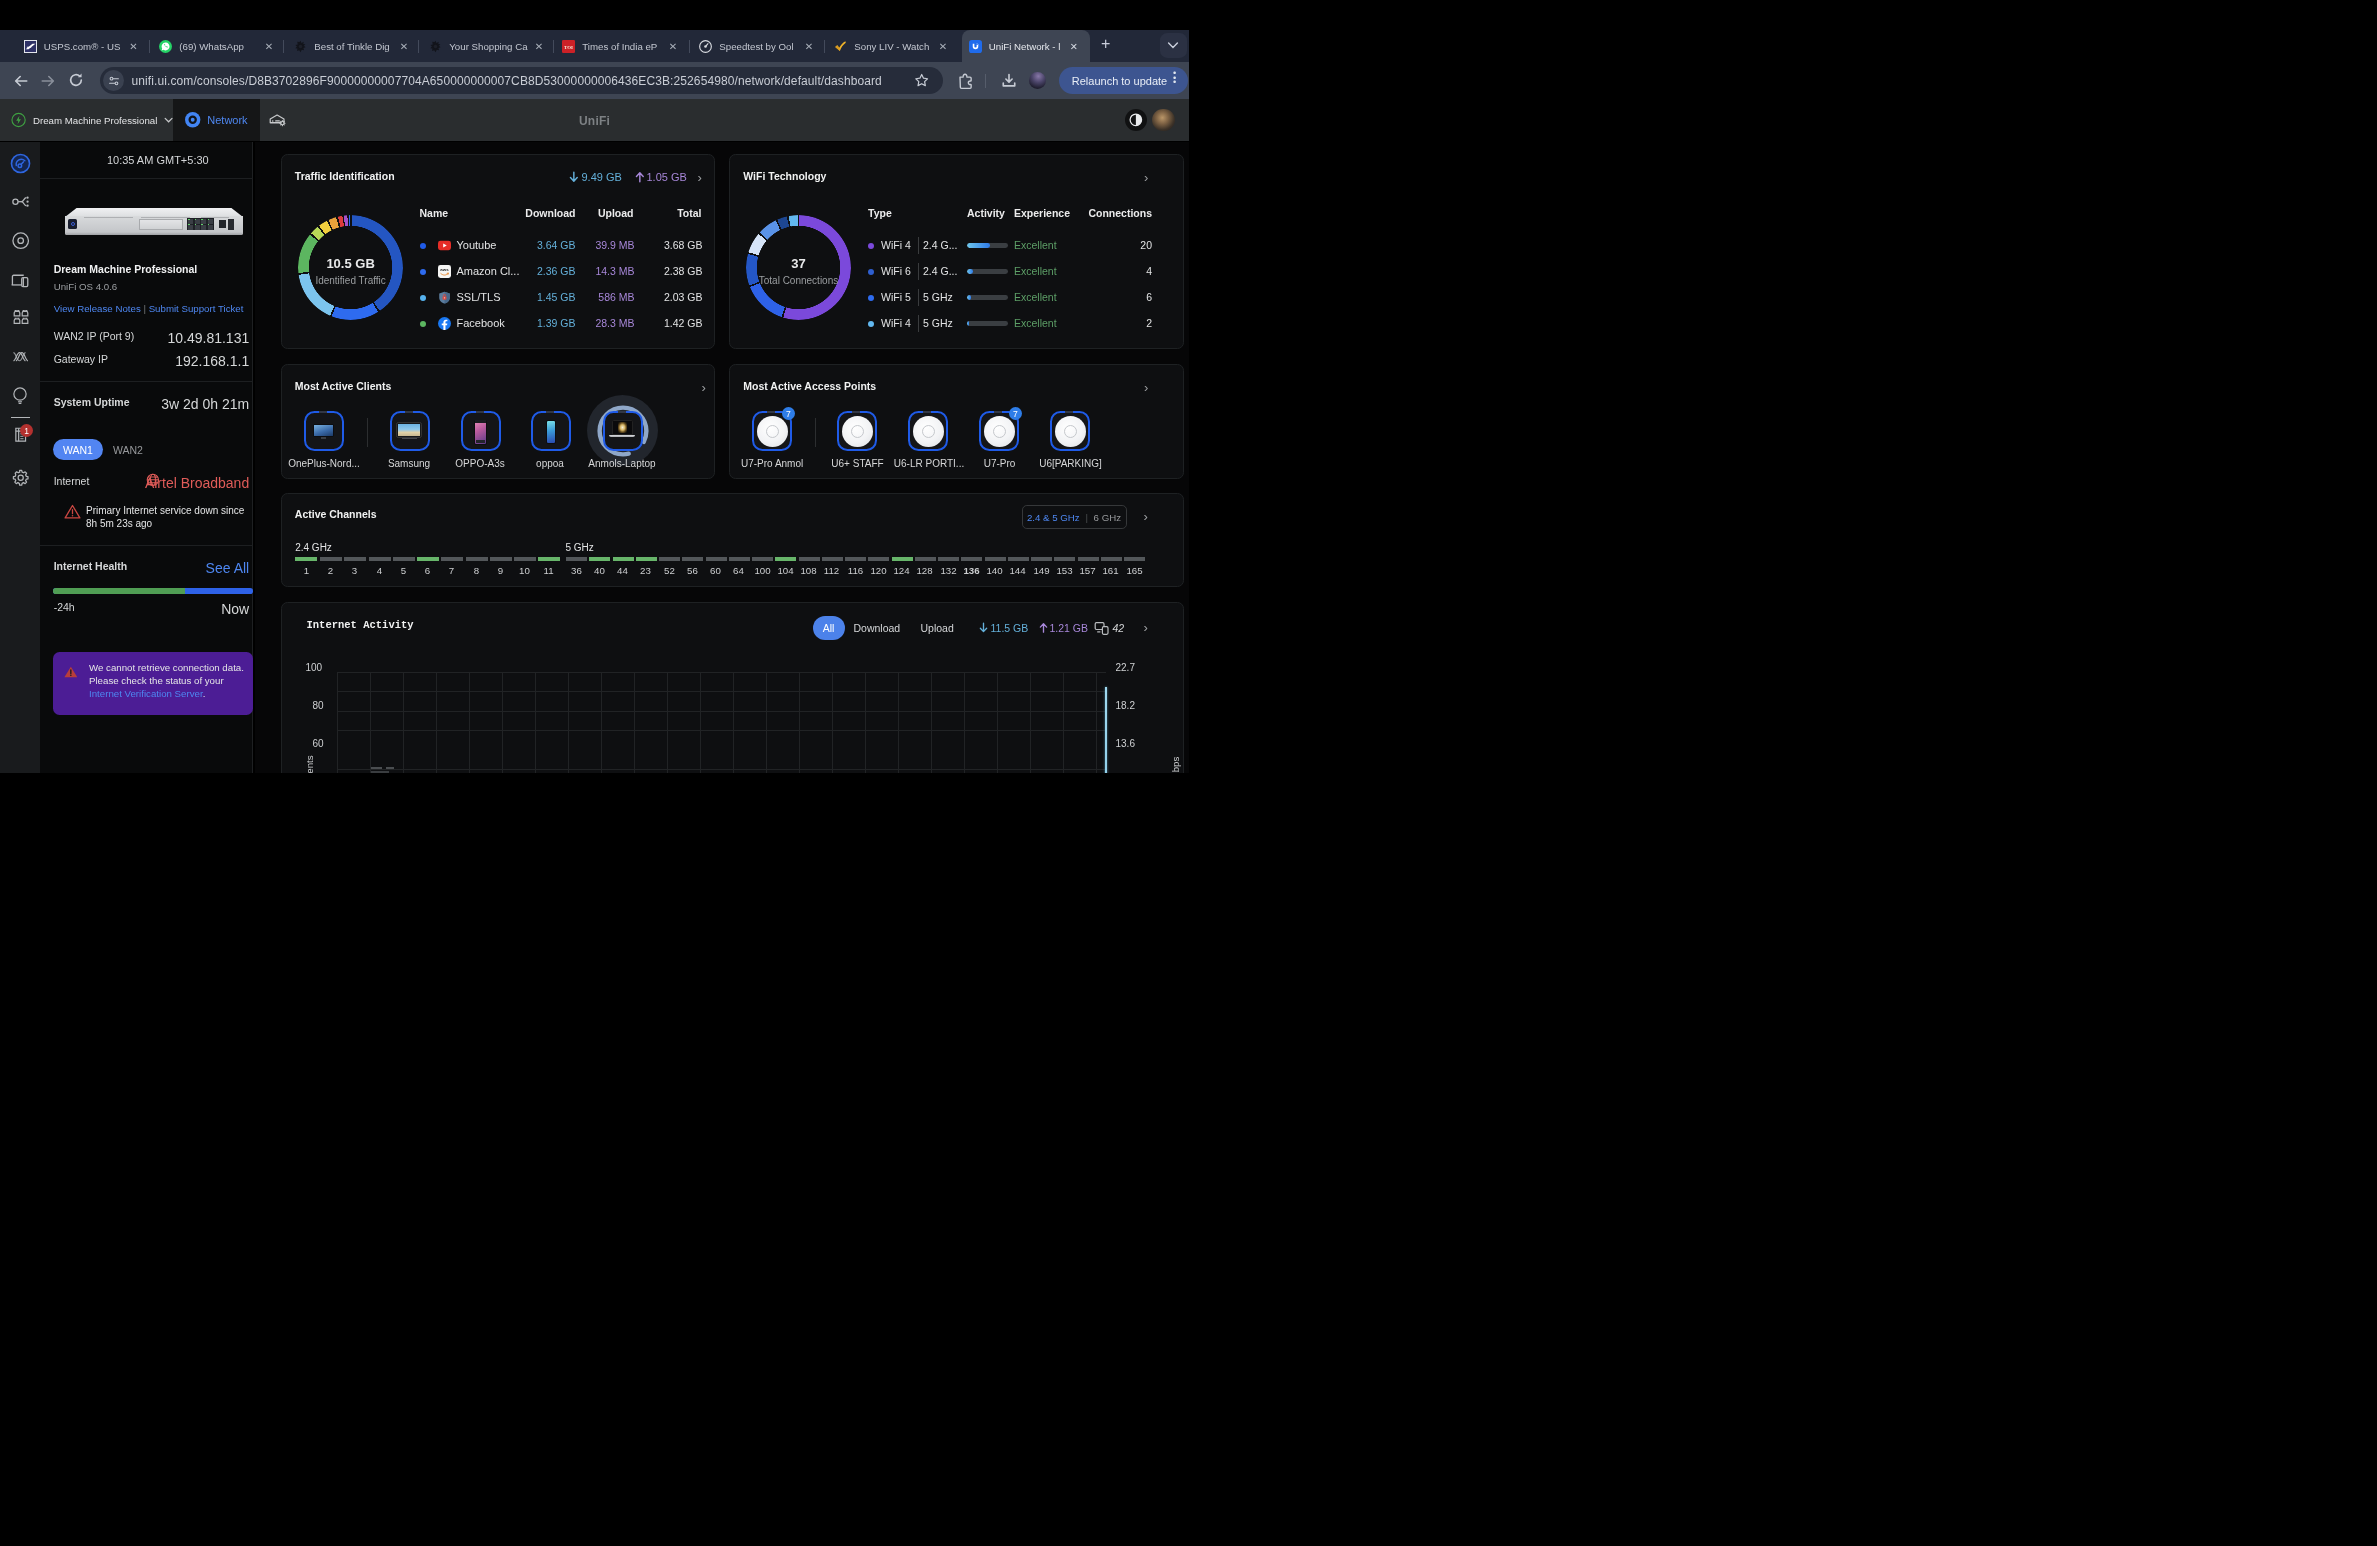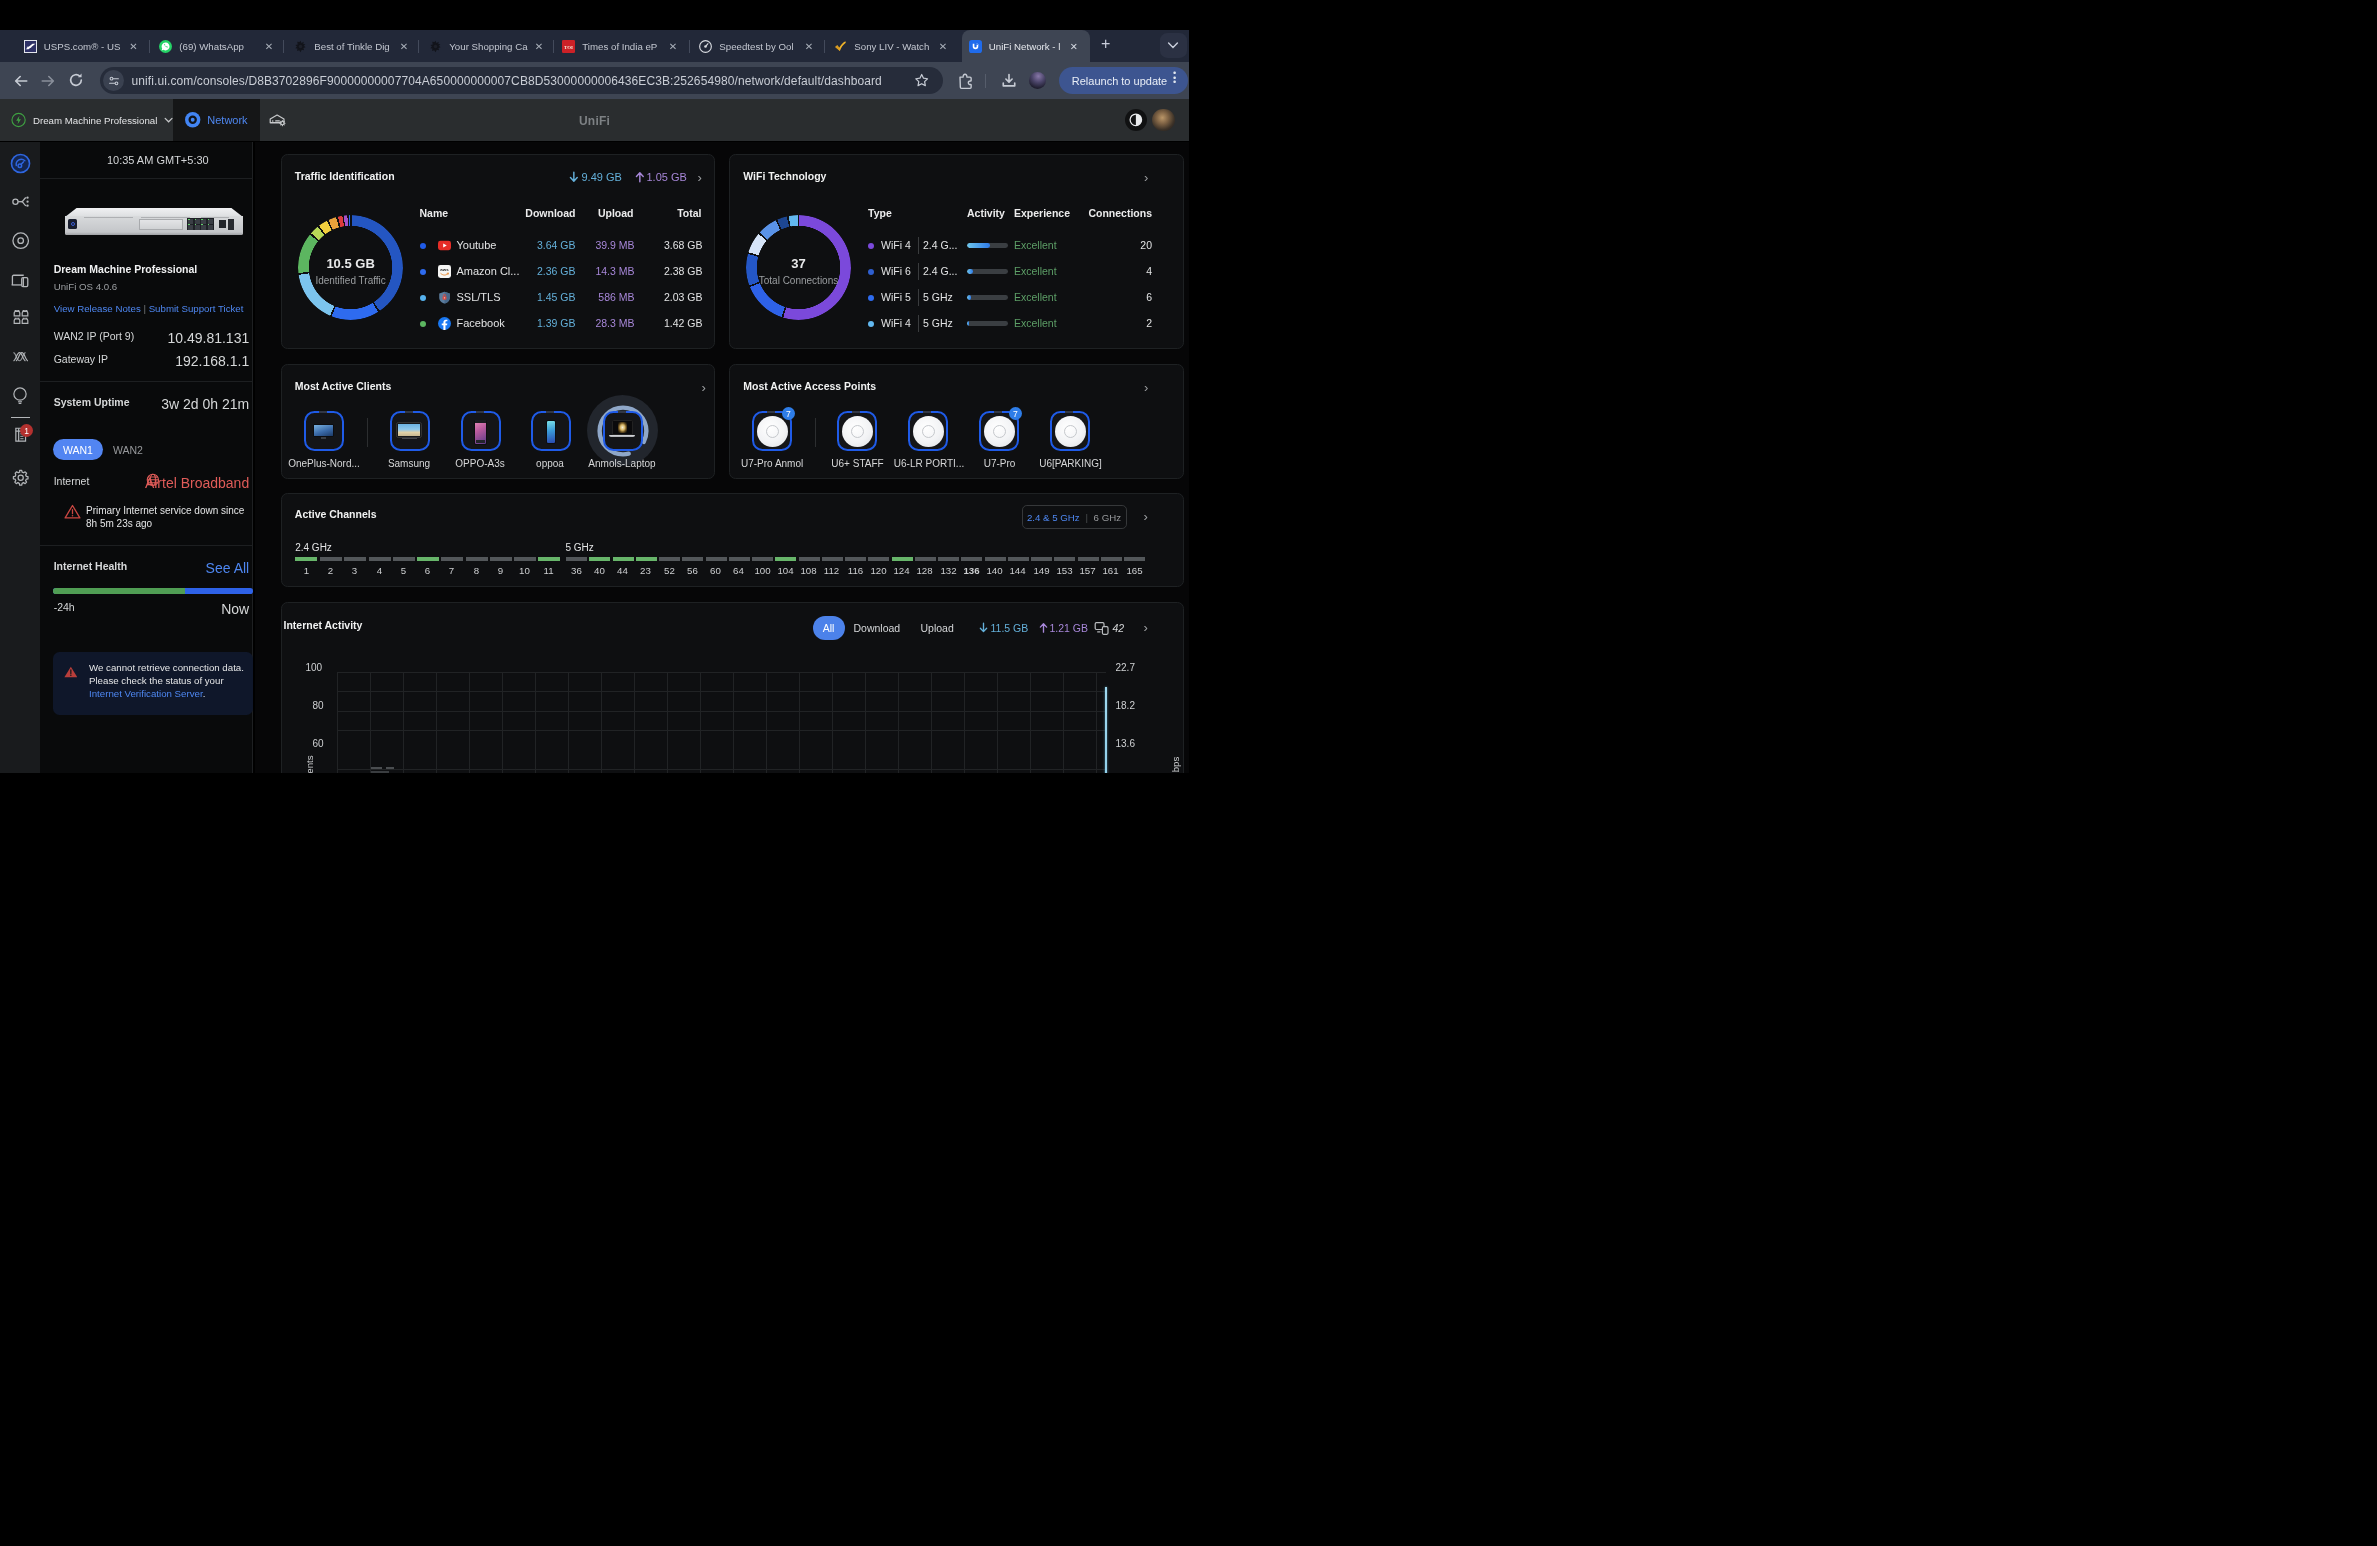--- a/index.html
+++ b/index.html
@@ -371,21 +371,21 @@
         <circle cx="10.5" cy="14.5" r="1" fill="#cb4742"></circle>
       </svg>
     <div class="abs" style="left:46px;top:362px;color:#e4e5e6;font-size:10px;line-height:13px;">Primary Internet service down since<br>8h 5m 23s ago</div>
     <div class="psep" style="top:403px;"></div>
     <div class="prow" style="top:418px;font-weight:bold;font-size:10.5px;">Internet Health</div>
       <div class="pval blue" style="top:418px;">See All</div>
     <div class="abs" style="left:13px;top:446px;width:200px;height:5.7px;border-radius:2.8px;background:#2e62e8;"></div>
     <div class="abs" style="left:13px;top:446px;width:132px;height:5.7px;border-radius:2.8px 0 0 2.8px;background:#509e54;"></div>
     <div class="prow" style="top:459px;">-24h</div>
       <div class="pval" style="top:459px;">Now</div>
-    <div class="abs" style="left:13px;top:510px;width:200px;height:63px;background:#0f172a;border-radius:6.5px;">
+    <div class="abs" style="left:13px;top:510px;width:200px;height:63px;background:#4c1d95;border-radius:6.5px;">
       <svg class="abs" style="left:10.5px;top:13.7px;" width="13.7" height="12" viewBox="0 0 17 15">
           <path d="M8.5 0.8 L16.6 14.2 H0.4 Z" fill="#b83e3b"></path>
           <path d="M8.5 5 v4.4" stroke="#18191b" stroke-width="1.6" stroke-linecap="round"></path>
           <circle cx="8.5" cy="11.6" r="1" fill="#18191b"></circle>
         </svg>
       <div class="abs" style="left:36px;top:9px;color:#e4e5e6;font-size:9.7px;line-height:13px;">We cannot retrieve connection data.<br>Please check the status of your<br><span class="blue">Internet Verification Server</span>.</div>
     </div>
   </div>
   <div id="content">
 
@@ -657,21 +657,21 @@
         <div class="abs chnum" style="left:767px;top:71px;width:32px;">153</div>
         <div class="abs" style="left:796px;top:63px;width:21px;height:3.6px;background:#53575a;"></div>
         <div class="abs chnum" style="left:790px;top:71px;width:32px;">157</div>
         <div class="abs" style="left:819px;top:63px;width:21px;height:3.6px;background:#53575a;"></div>
         <div class="abs chnum" style="left:813px;top:71px;width:32px;">161</div>
         <div class="abs" style="left:842px;top:63px;width:21px;height:3.6px;background:#53575a;"></div>
         <div class="abs chnum" style="left:837px;top:71px;width:32px;">165</div>
     </div>
 
     <div class="card" style="left:25.5px;top:460px;width:903px;height:323px;">
-      <div class="ctitle abs" style="left:2px;top:16px;">Internet Activity</div>
+      <div class="ctitle abs" style="left:25px;top:16px;font-family:Liberation Mono, monospace;">Internet Activity</div>
       <div class="abs" style="left:531px;top:13px;width:32px;height:24px;border-radius:12px;background:#4c82ea;color:#fff;font-size:10.5px;display:flex;align-items:center;justify-content:center;">All</div>
       <div class="abs" style="left:572px;top:19.4px;color:#d4d6d8;font-size:10.5px;">Download</div>
       <div class="abs" style="left:639px;top:19.4px;color:#d4d6d8;font-size:10.5px;">Upload</div>
       <svg class="abs" style="left:697px;top:19.4px;" width="9" height="11.3" viewBox="0 0 12 15">
           <path d="M6 1.5 v10.5 M1.8 8.2 L6 12.8 L10.2 8.2" stroke="#64b0da" stroke-width="1.8" fill="none" stroke-linecap="round" stroke-linejoin="round"></path>
         </svg>
         <div class="abs" style="left:709px;top:19.4px;color:#64b0da;font-size:10.5px;">11.5 GB</div>
       <svg class="abs" style="left:757px;top:19.4px;" width="9" height="11.3" viewBox="0 0 12 15">
           <path d="M6 13.5 V3 M1.8 6.8 L6 2.2 L10.2 6.8" stroke="#a787d9" stroke-width="1.8" fill="none" stroke-linecap="round" stroke-linejoin="round"></path>
         </svg>

